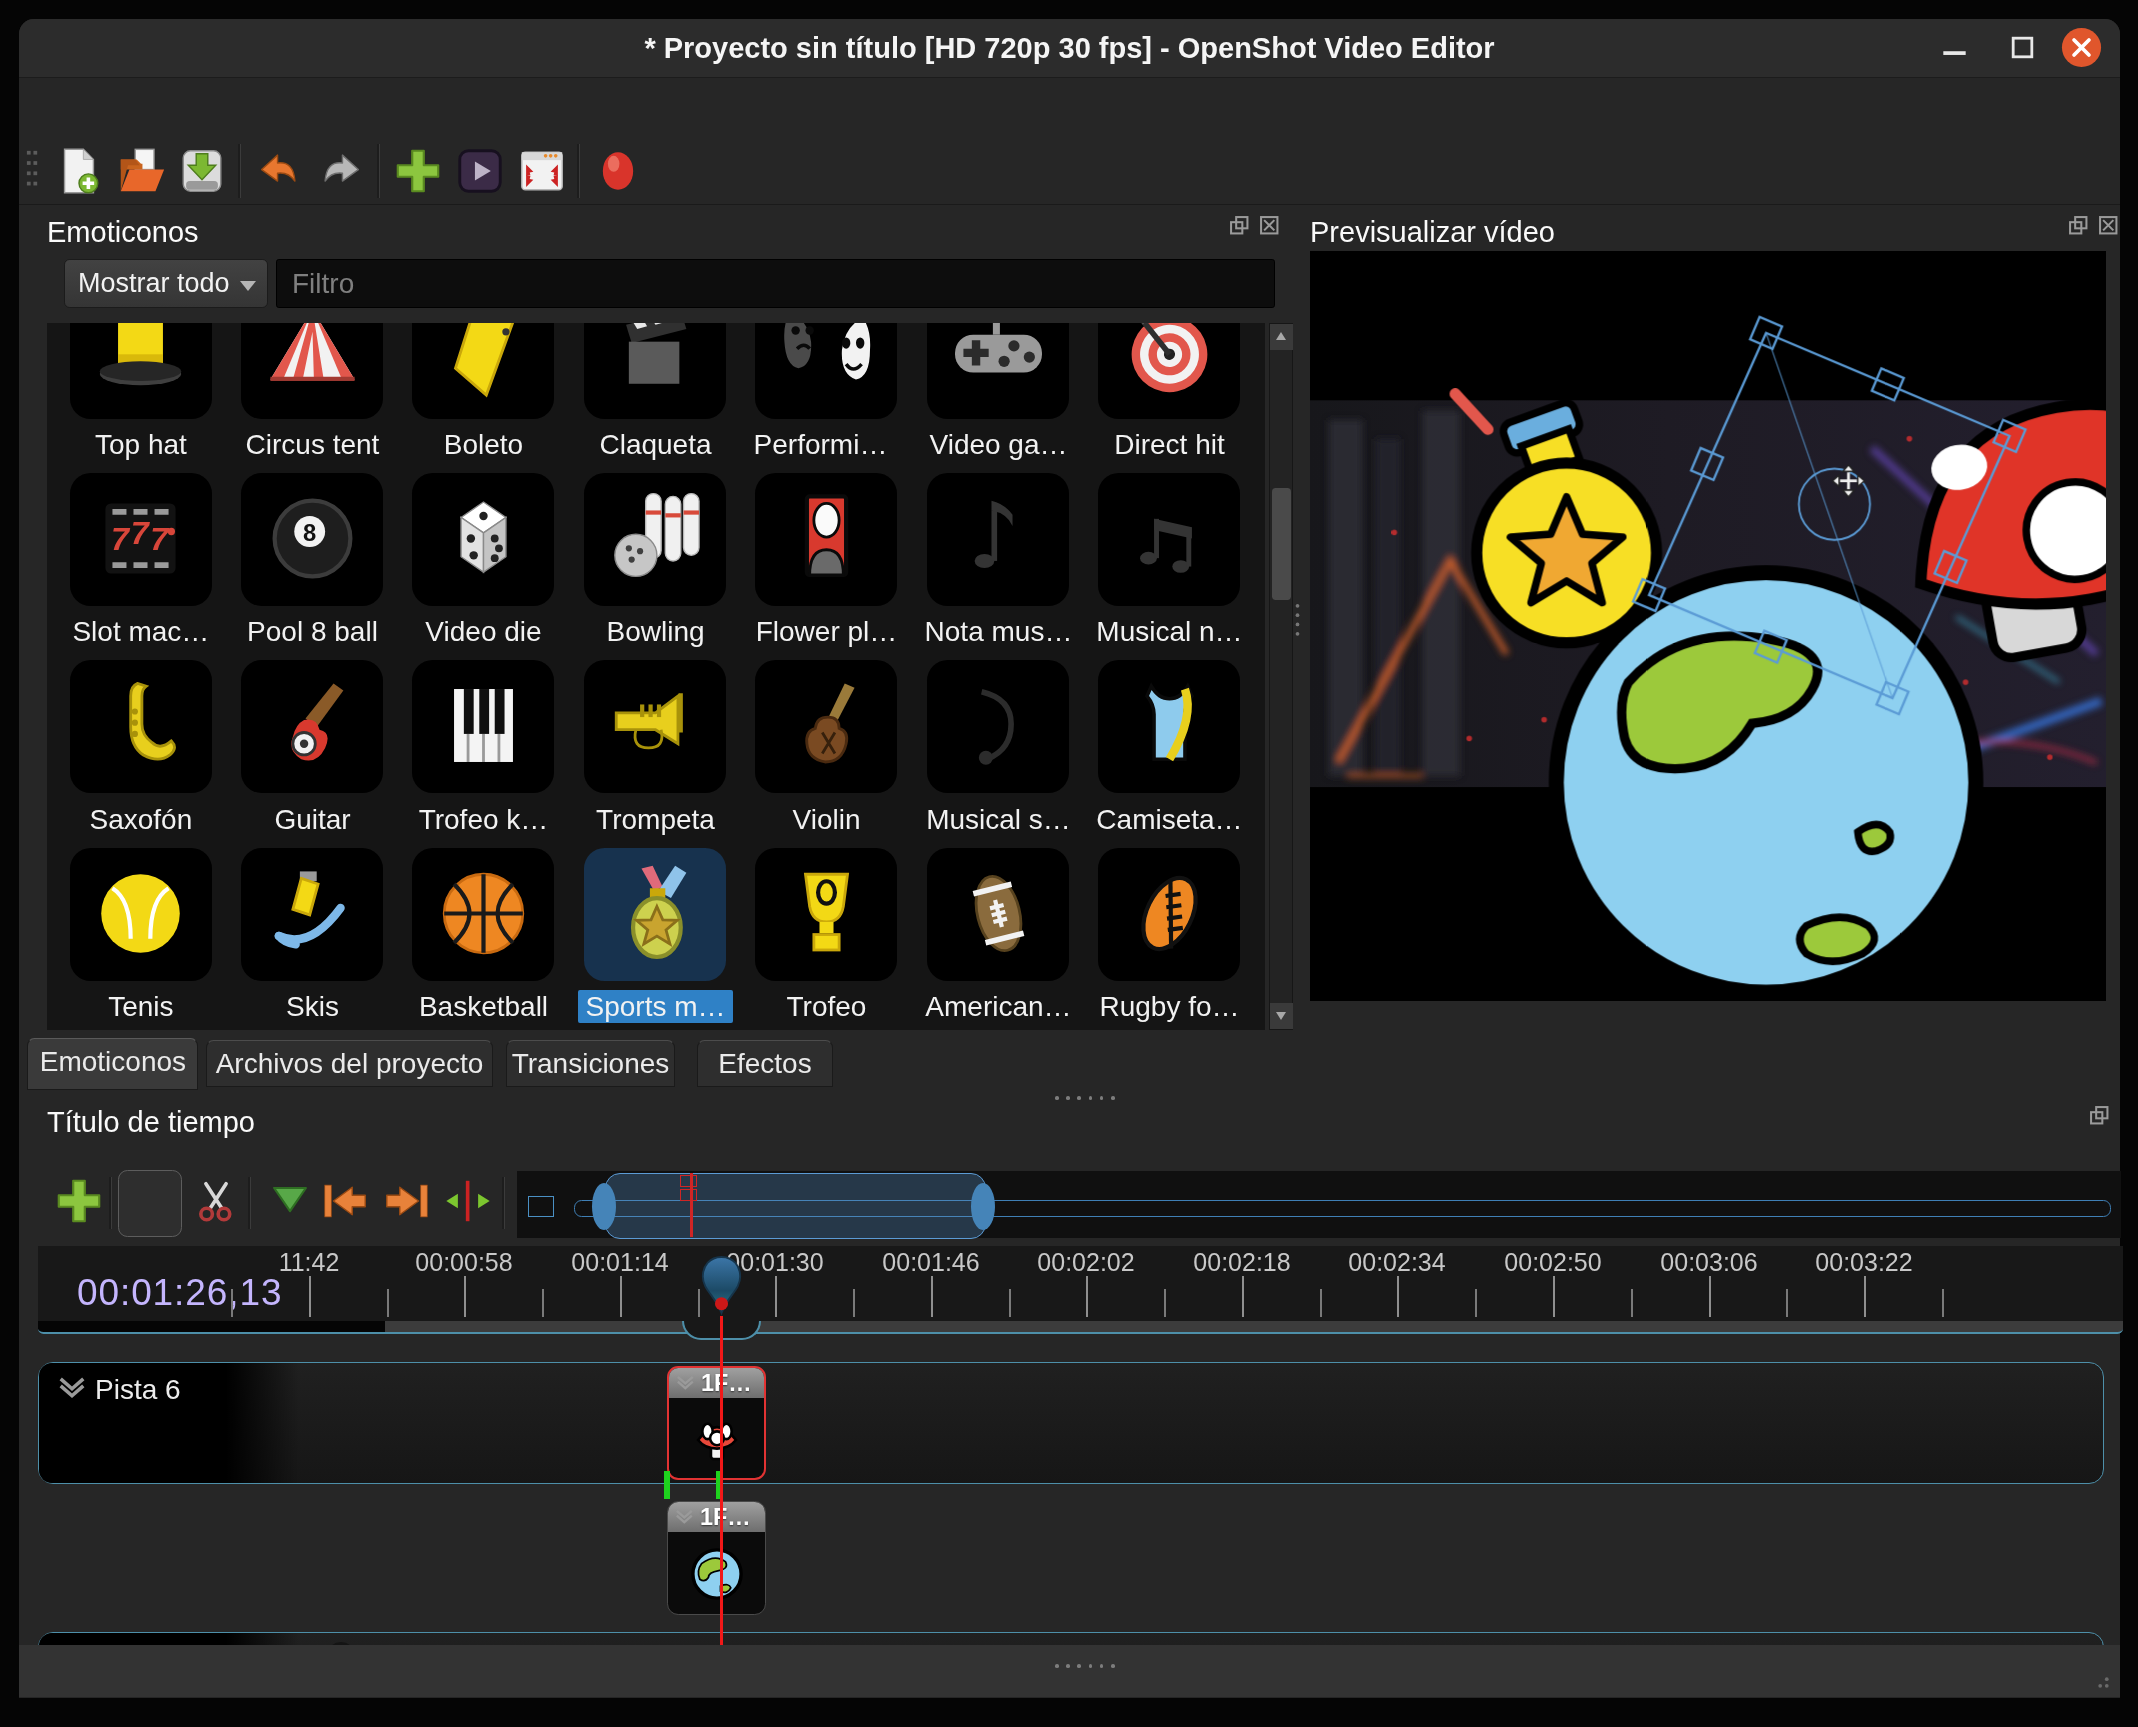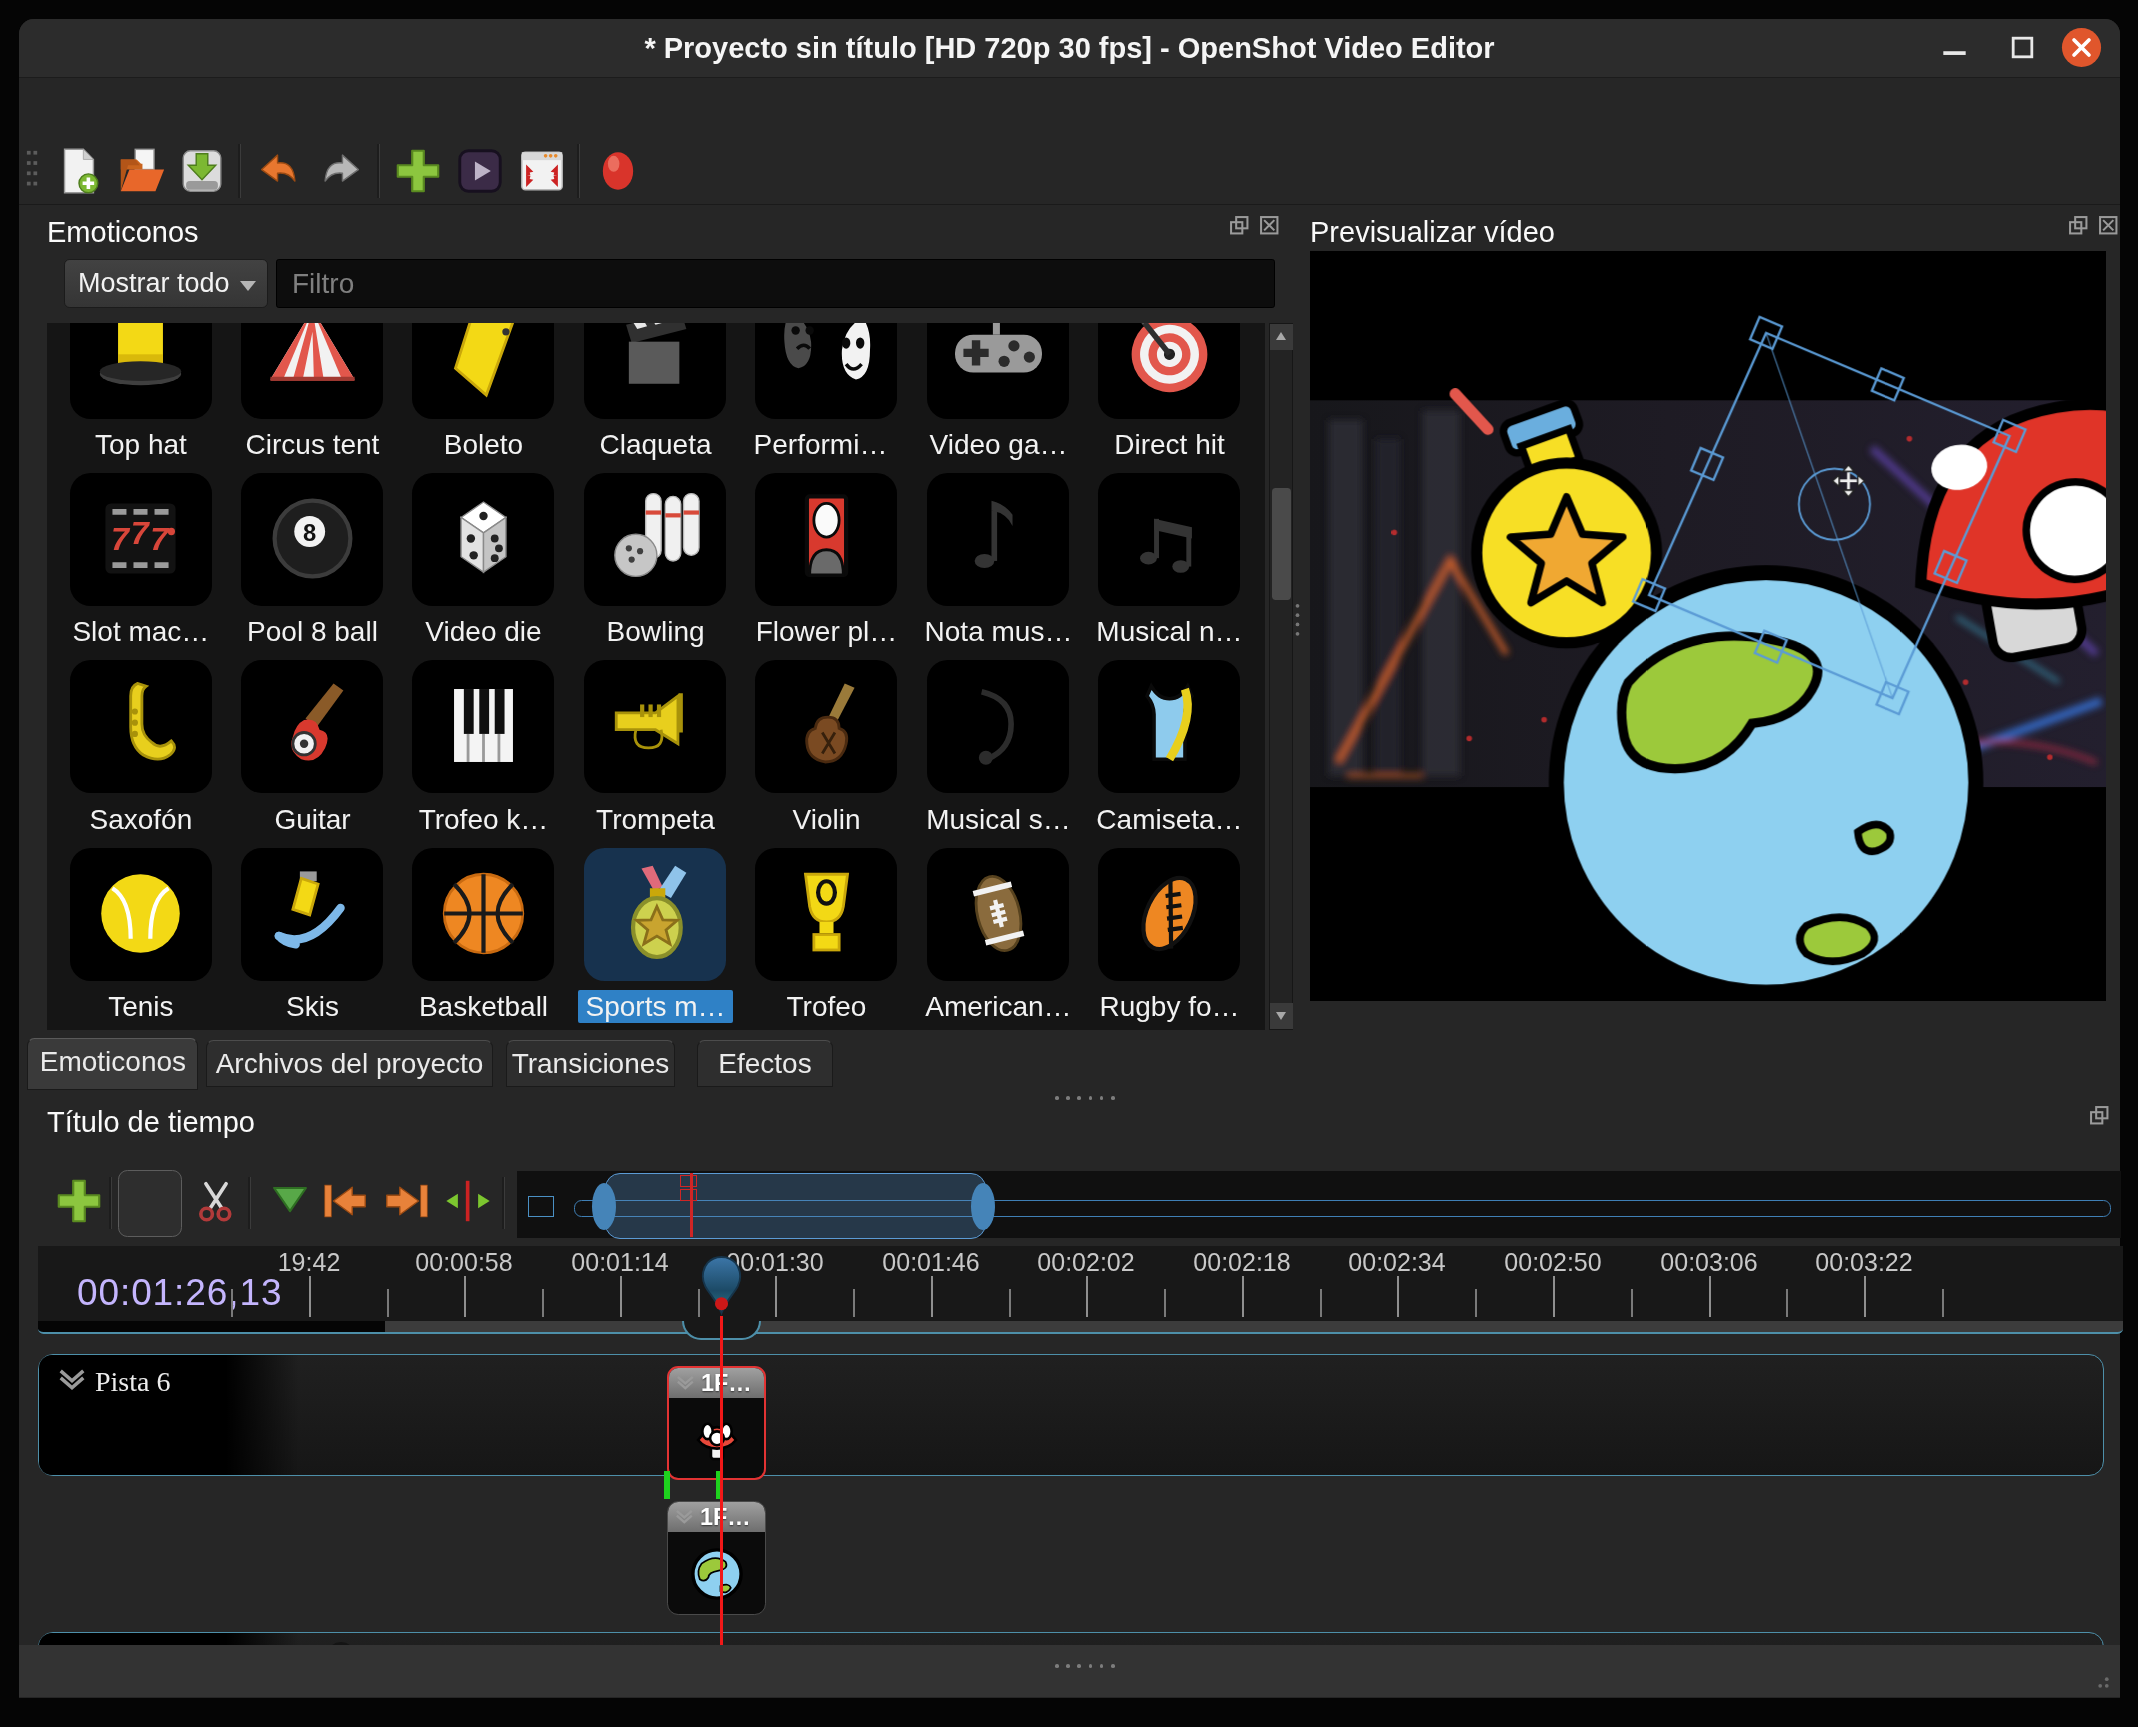--- a/index.html
+++ b/index.html
@@ -733,21 +733,21 @@
     <div class="rail"></div>
     <div class="range"></div>
     <div class="shandle" style="left:573px;"></div>
     <div class="shandle" style="left:952px;"></div>
     <div class="redmark"></div>
     <div class="redsq" style="top:1156px;"></div>
     <div class="redsq" style="top:1170px;"></div>
 
     <div class="ruler" id="ruler">
       <div class="timestamp">00:01:26,13</div>
-    <div class="rlabel" style="left: 271px;">19:42</div>
+    <div class="rlabel" style="left: 271px;">11:42</div>
           <div class="tickM" style="left: 271px;"></div>
           <div class="tickm" style="left: 349px;"></div>
           <div class="rlabel" style="left: 426px;">00:00:58</div>
           <div class="tickM" style="left: 426px;"></div>
           <div class="tickm" style="left: 504px;"></div>
           <div class="rlabel" style="left: 582px;">00:01:14</div>
           <div class="tickM" style="left: 582px;"></div>
           <div class="tickm" style="left: 660px;"></div>
           <div class="rlabel" style="left: 737px;">00:01:30</div>
           <div class="tickM" style="left: 737px;"></div>
@@ -773,21 +773,21 @@
           <div class="rlabel" style="left: 1826px;">00:03:22</div>
           <div class="tickM" style="left: 1826px;"></div>
           <div class="tickm" style="left: 1904px;"></div>
           <div class="tickm" style="left: 193px;"></div>
         </div>
 
     <div class="trackstrip"></div>
     <div class="notch"></div>
 
     <div id="tracks">
-          <div class="trow" style="top: 20px; font-family: Liberation Serif, serif;">
+          <div class="trow" style="top: 28px;">
             <div class="thead">
               <span class="icon abs" style="left: 17px; top: 13px; width: 32px; height: 24px;"><svg viewBox="0 0 44 34">
                   <g stroke="#9a9a9a" stroke-width="5" fill="none">
                     <path d="M6 4l16 14L38 4"></path>
                     <path d="M6 14l16 14L38 14"></path>
                   </g>
                 </svg></span>
               <div class="tname">Pista 6</div>
             </div>
           </div>

